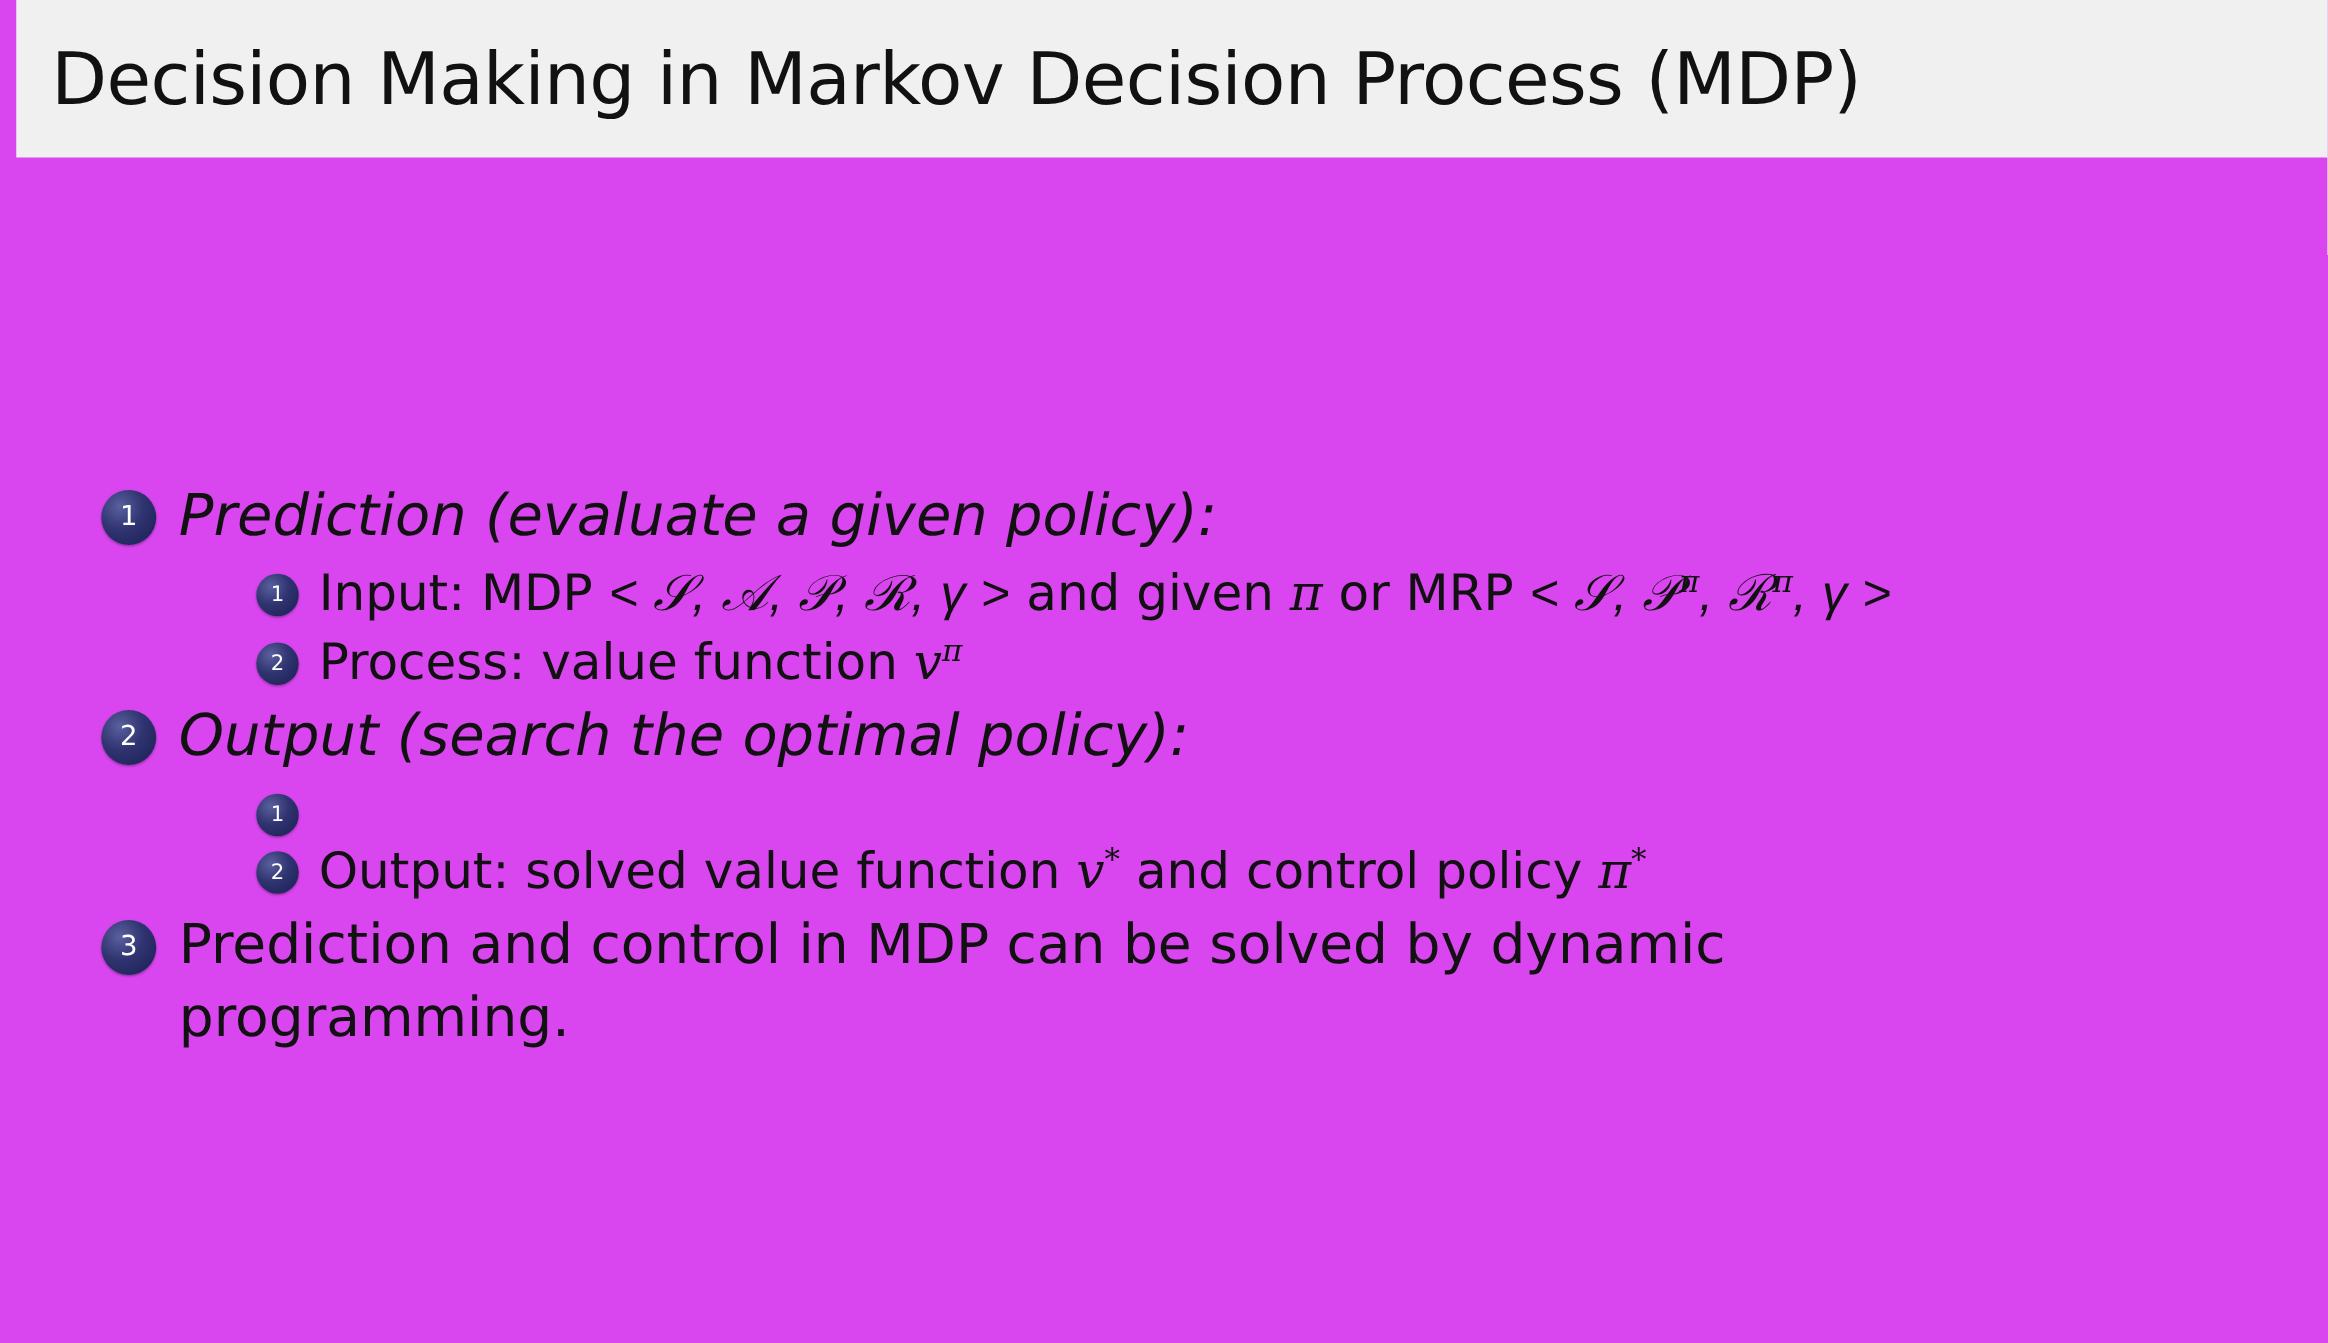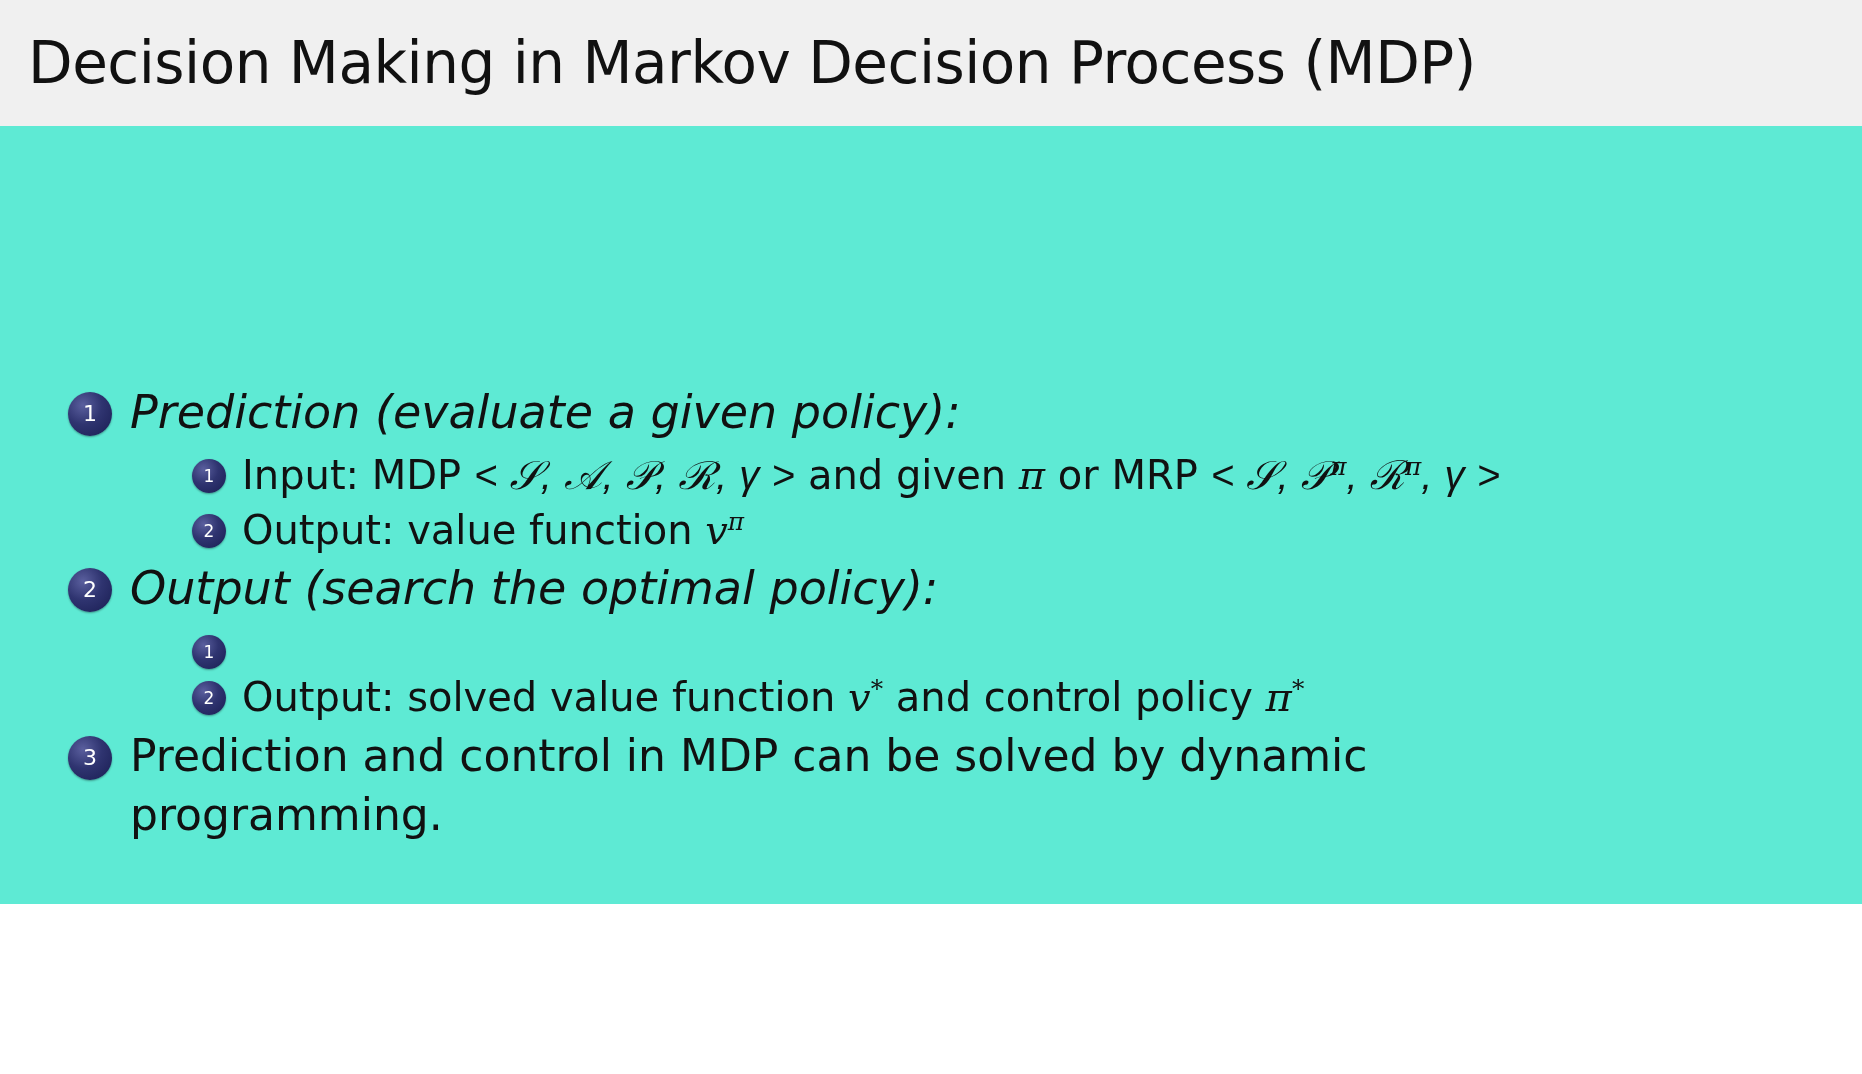--- a/index.html
+++ b/index.html
@@ -10,23 +10,24 @@
   body {
     width: 1862px;
     height: 1074px;
     font-family: "DejaVu Sans", sans-serif;
     color: #1a1a1a;
     overflow: hidden;
   }
   .slide {
     position: relative;
     width: 1862px;
-    height: 904px;
-    background: #5eead4;
+    height: 1074px;
+    background: #d946ef;
     box-sizing: border-box;
+    padding-left: 13px;
   }
   .title-bar {
     width: 1862px;
     height: 126px;
     background: #f0f0f0;
     display: flex;
     align-items: center;
     box-sizing: border-box;
     padding-left: 28px;
   }
@@ -155,21 +156,21 @@
             <span class="cal">&lt; 𝒮, 𝒜, 𝒫, ℛ, γ &gt;</span>
             <span>and given</span>
             <span class="math">π</span>
             <span>or MRP</span>
             <span class="cal">&lt; 𝒮, 𝒫</span><span class="sup">π</span><span class="cal">, ℛ</span><span class="sup">π</span><span class="cal">, γ &gt;</span>
           </span>
         </li>
         <li class="lvl2-item">
           <span class="lvl2-bullet">2</span>
           <span class="lvl2-text">
-            <span>Output:  value function</span>
+            <span>Process:  value function</span>
             <span class="math">v</span><span class="sup">π</span>
           </span>
         </li>
       </ol>
 
       <li class="lvl1-item">
         <span class="lvl1-bullet">2</span>
         <span class="lvl1-text">Output (search the optimal policy):</span>
       </li>
 

